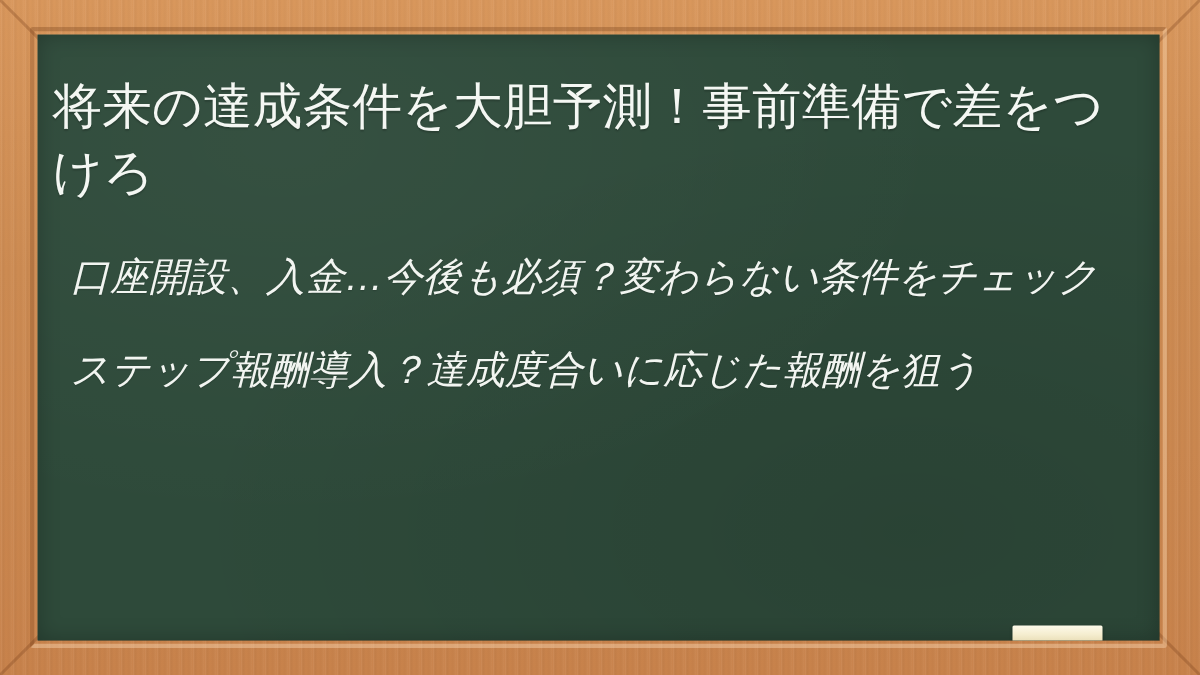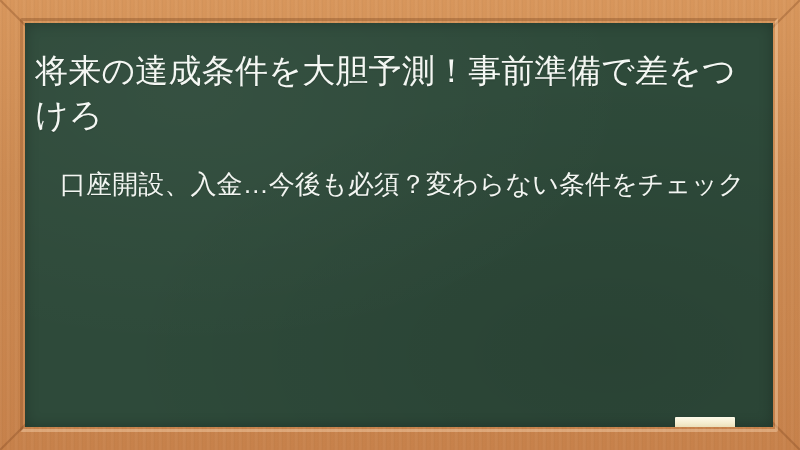--- a/index.html
+++ b/index.html
@@ -89,23 +89,24 @@
     color: #f4f7f3;
     font-size: 33px;
     font-weight: 400;
     line-height: 1.34;
     letter-spacing: 0.2px;
     text-shadow: 0 1px 1px rgba(0,0,0,0.18);
   }
 
   .slate-list {
     position: absolute;
-    left: 35px;
+    left: 22px;
     top: 118px;
     width: 690px;
+    font-style: italic;
   }
 
   .slate-list-item {
     color: #f2f5f1;
     font-size: 26px;
     font-weight: 400;
     line-height: 1.38;
     letter-spacing: 0.1px;
     margin-bottom: 17px;
     text-shadow: 0 1px 1px rgba(0,0,0,0.16);
@@ -134,18 +135,19 @@
   <span class="miter bl"></span>
   <span class="miter br"></span>
   <span class="frame-bevel"></span>
 
   <div class="slate">
 
     <h1 class="slate-title">将来の達成条件を大胆予測！事前準備で差をつけろ</h1>
 
     <div class="slate-list">
       <p class="slate-list-item">口座開設、入金…今後も必須？変わらない条件をチェック</p>
+      <p class="slate-list-item">ステップ報酬導入？達成度合いに応じた報酬を狙う</p>
     </div>
 
     <span class="chalk-stick"></span>
 
   </div>
 </div>
 
 </body></html>

